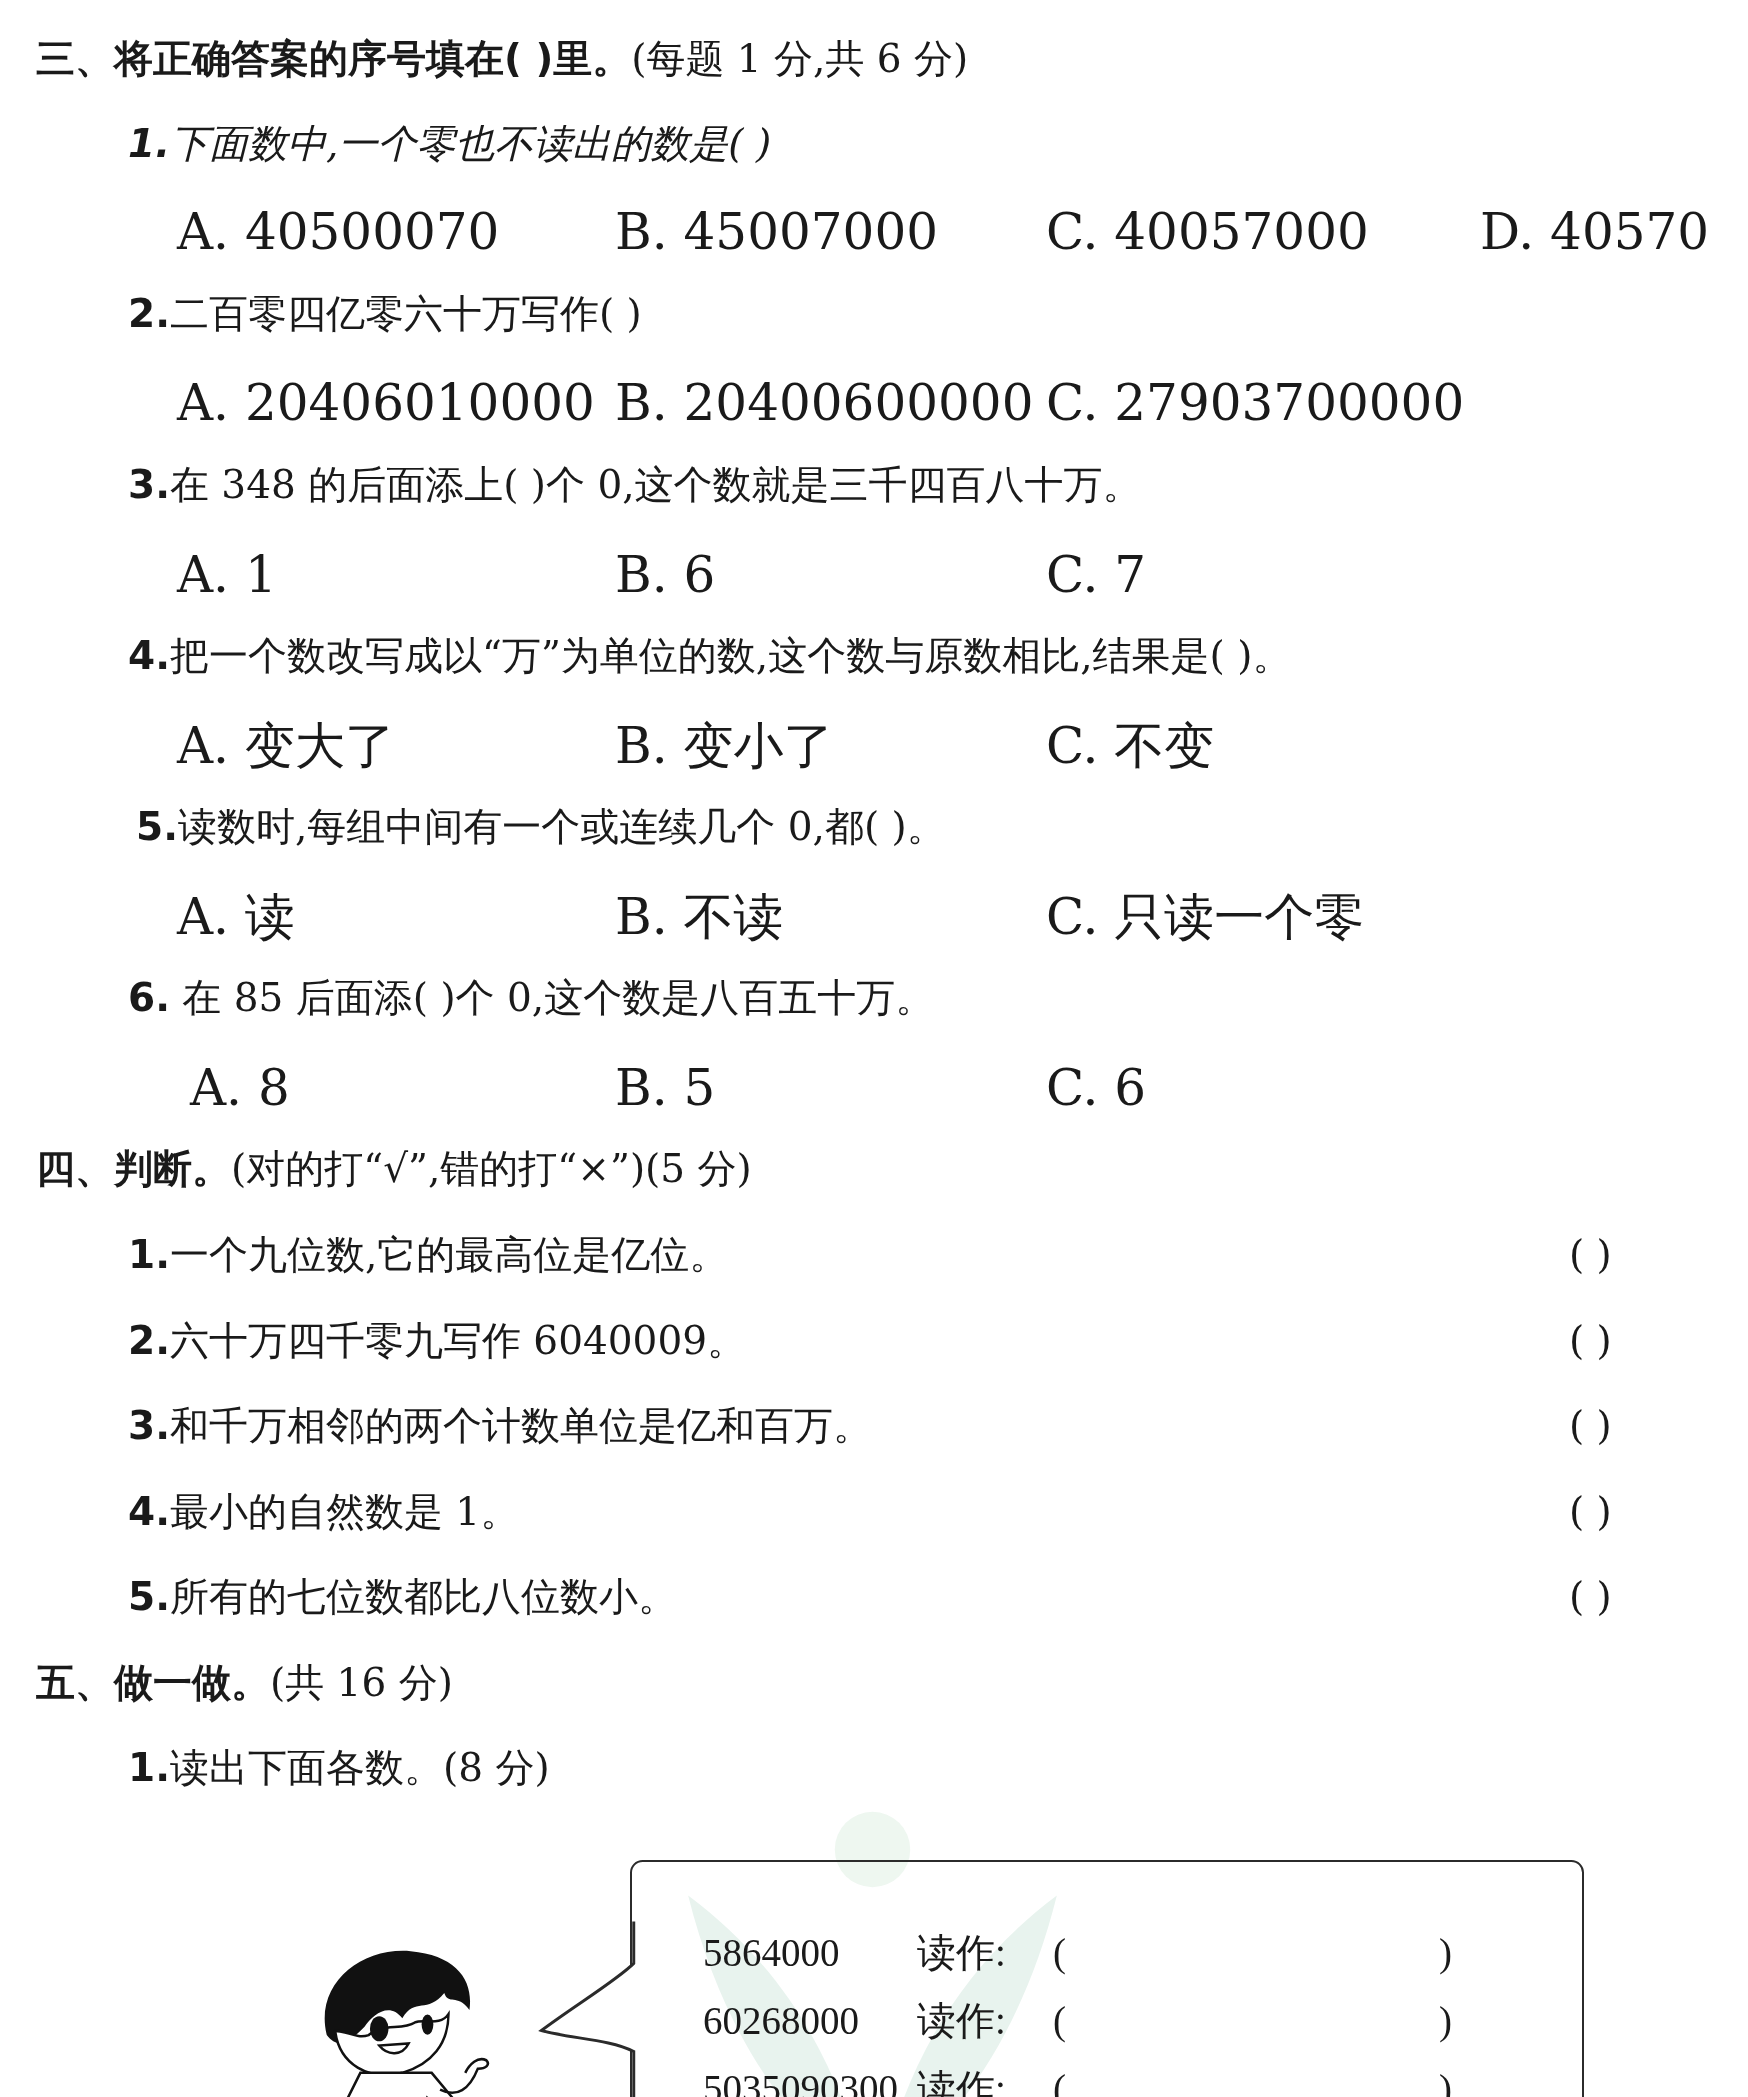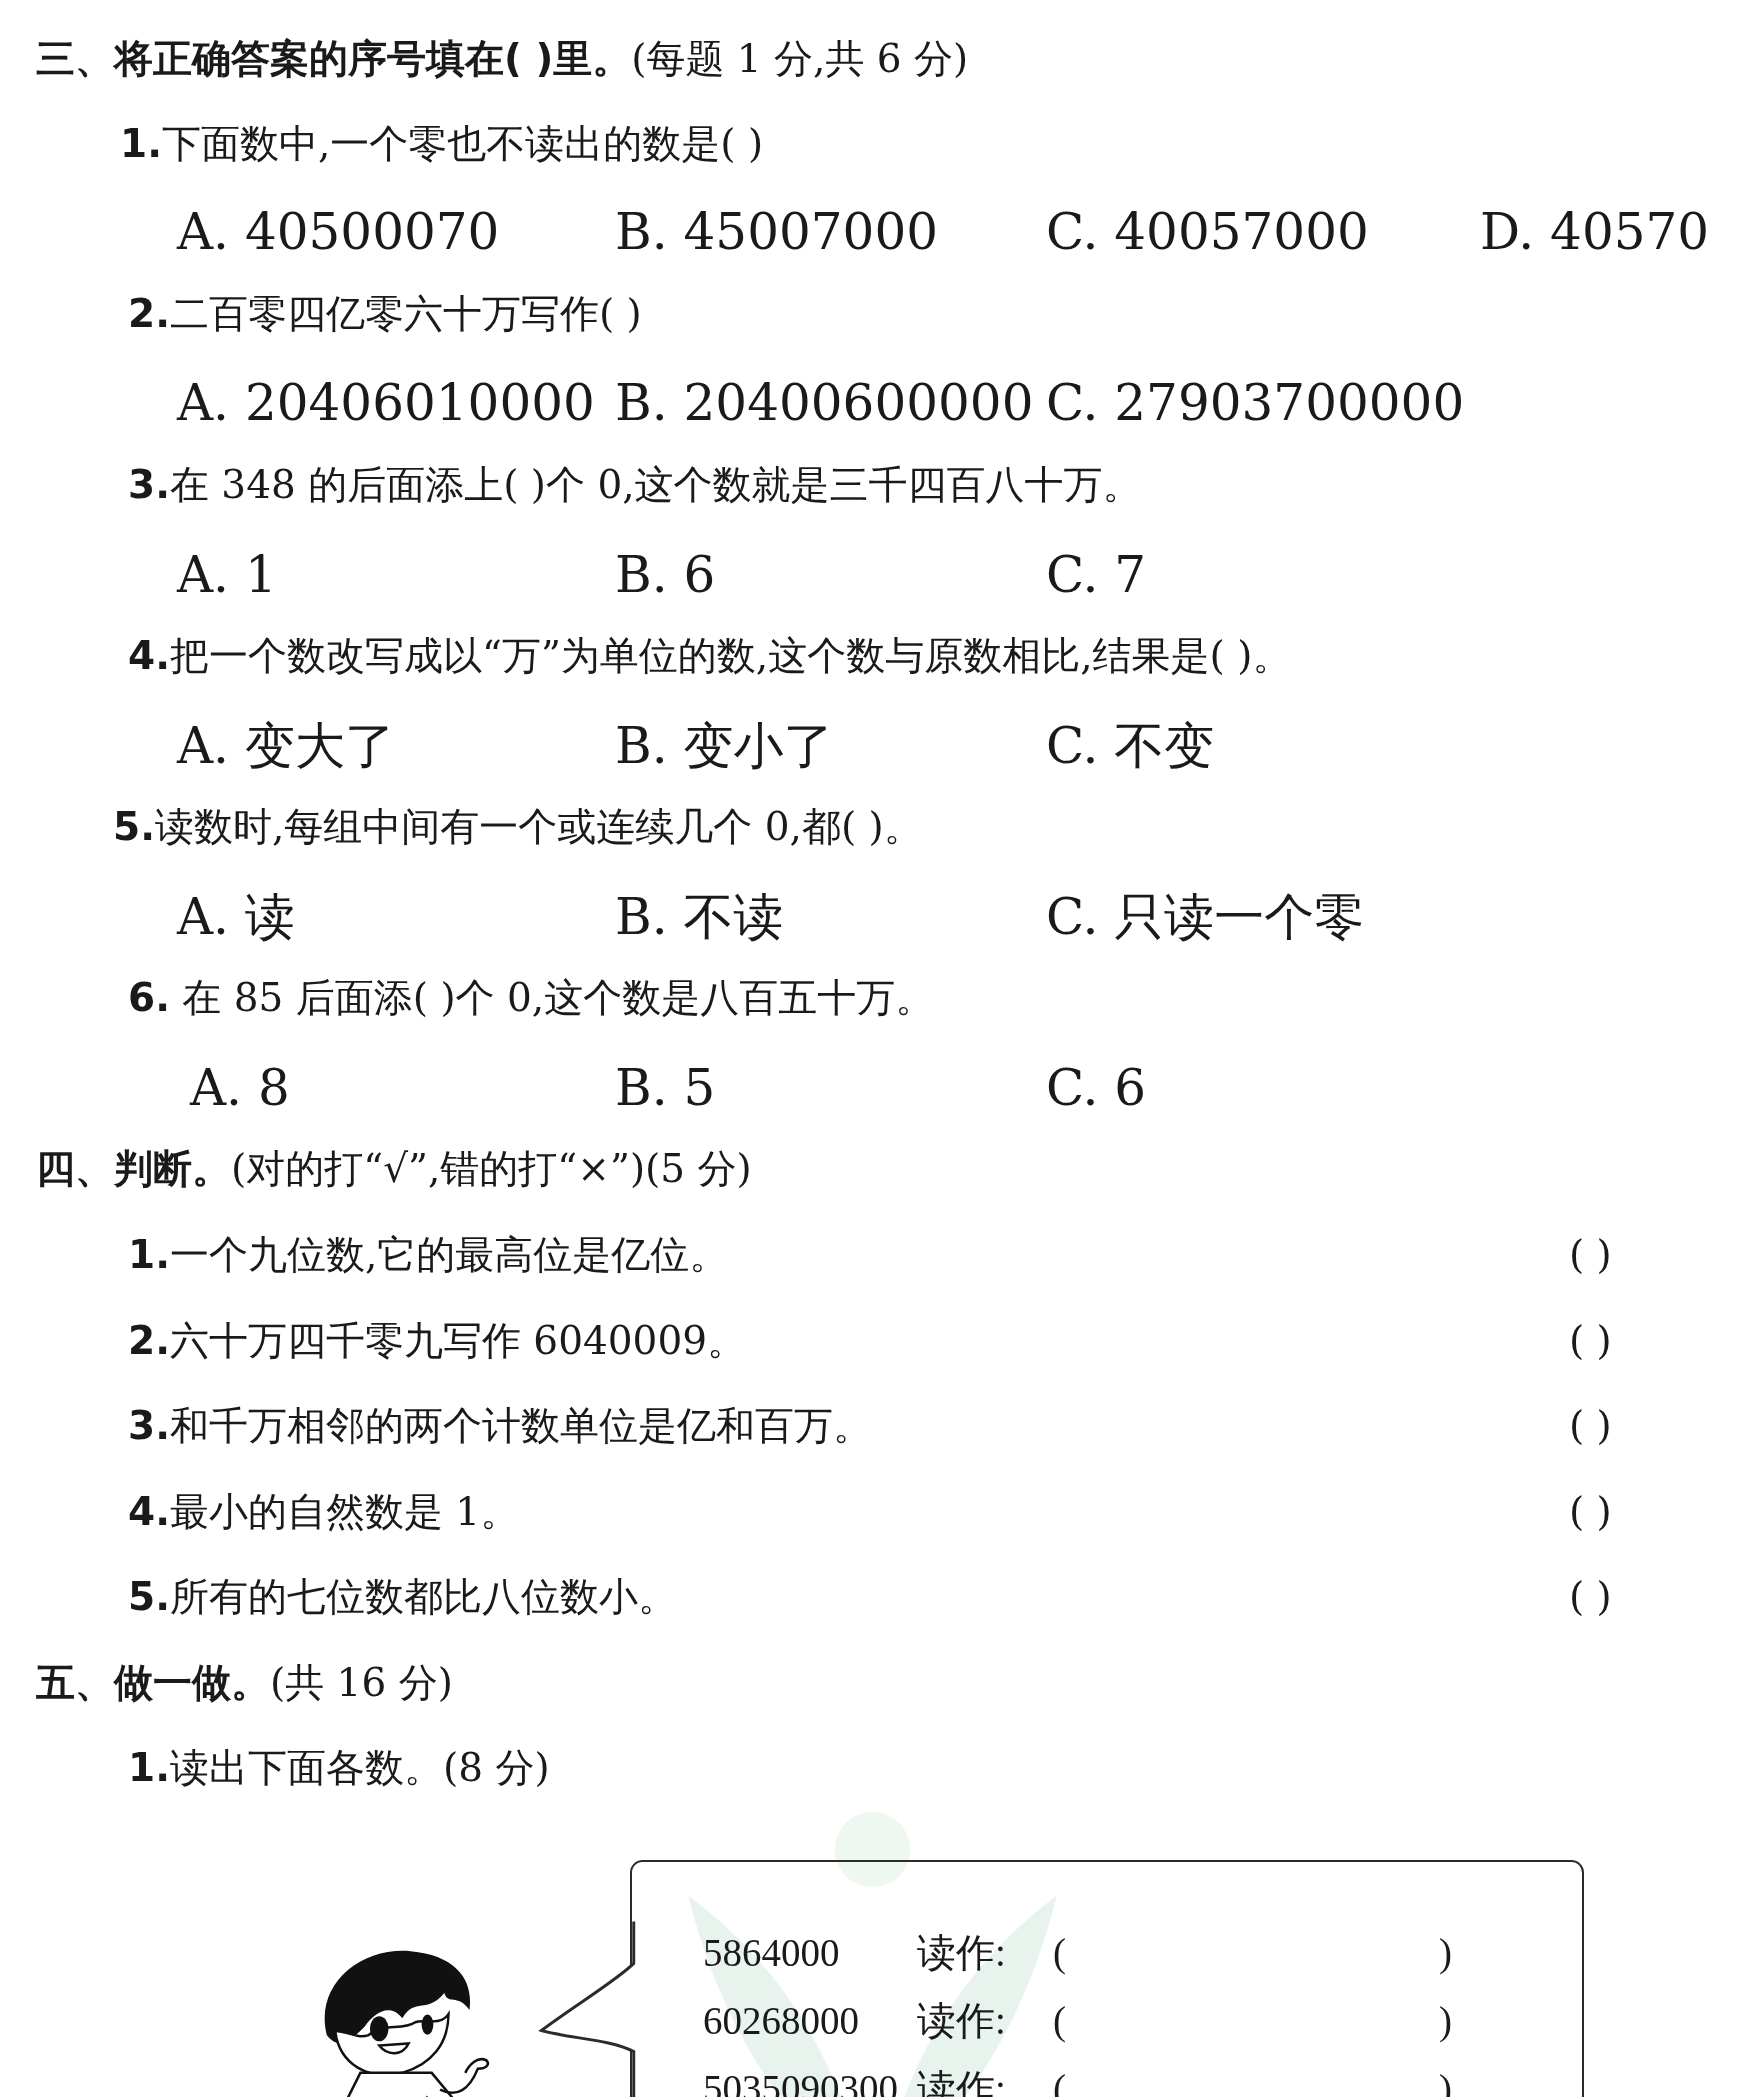--- a/index.html
+++ b/index.html
@@ -23,21 +23,21 @@
 <svg class="watermark-leaf" style="left:663px; top:1795px;" width="419" height="419" viewBox="0 0 1000 1000">
   <circle cx="500" cy="130" r="90" fill="#eef7f0"></circle>
   <path d="M60 240 C 150 600, 330 820, 480 900 C 420 650, 300 420, 60 240 Z" fill="#e8f3ee"></path>
   <path d="M940 240 C 850 600, 670 820, 520 900 C 580 650, 700 420, 940 240 Z" fill="#e8f3ee"></path>
 </svg>
 
 <div class="line sec" style="left:36px; top:39px;">
   <span>三、将正确答案的序号填在(      )里。</span><span class="paren-note">(每题 1 分,共 6 分)</span>
 </div>
 
-<div class="line" style="left:120px; top:124px;">
+<div class="line" style="left:128px; top:124px;font-style:italic;">
   <span class="qnum">1.</span><span>下面数中,一个零也不读出的数是(          )</span>
 </div>
 <div class="opt" style="left:177px; top:207px;">A. 40500070</div>
 <div class="opt" style="left:615px; top:207px;">B. 45007000</div>
 <div class="opt" style="left:1046px; top:207px;">C. 40057000</div>
 <div class="opt" style="left:1480px; top:207px;">D. 40570</div>
 
 <div class="line" style="left:128px; top:294px;">
   <span class="qnum">2.</span><span>二百零四亿零六十万写作(          )</span>
 </div>
@@ -52,21 +52,21 @@
 <div class="opt" style="left:615px; top:550px;">B. 6</div>
 <div class="opt" style="left:1046px; top:550px;">C. 7</div>
 
 <div class="line" style="left:128px; top:636px;">
   <span class="qnum">4.</span><span>把一个数改写成以“万”为单位的数,这个数与原数相比,结果是(          )。</span>
 </div>
 <div class="opt" style="left:177px; top:721px;">A. 变大了</div>
 <div class="opt" style="left:615px; top:721px;">B. 变小了</div>
 <div class="opt" style="left:1046px; top:721px;">C. 不变</div>
 
-<div class="line" style="left:113px; top:807px;text-align:right;">
+<div class="line" style="left:136px; top:807px;text-align:right;">
   <span class="qnum">5.</span><span>读数时,每组中间有一个或连续几个 0,都(          )。</span>
 </div>
 <div class="opt" style="left:177px; top:892px;">A. 读</div>
 <div class="opt" style="left:615px; top:892px;">B. 不读</div>
 <div class="opt" style="left:1046px; top:892px;">C. 只读一个零</div>
 
 <div class="line" style="left:128px; top:978px;">
   <span class="qnum">6.</span><span> 在 85 后面添(          )个 0,这个数是八百五十万。</span>
 </div>
 <div class="opt" style="left:190px; top:1063px;">A. 8</div>

